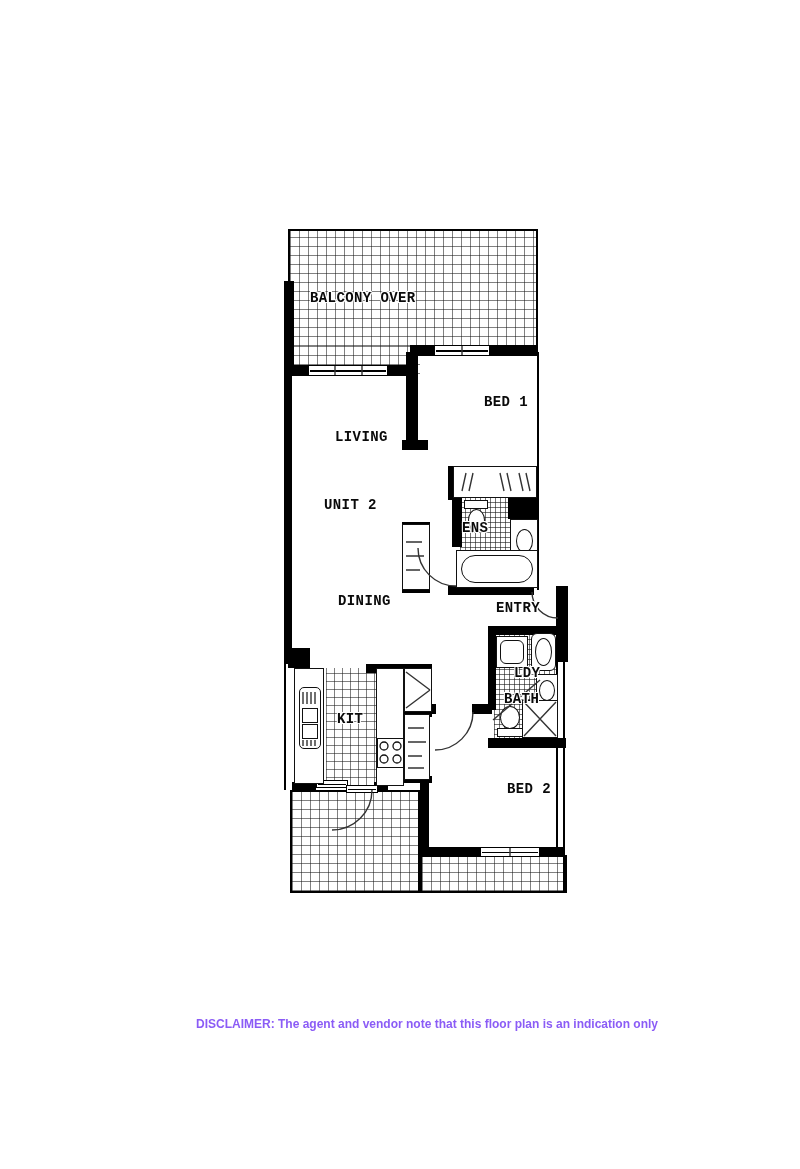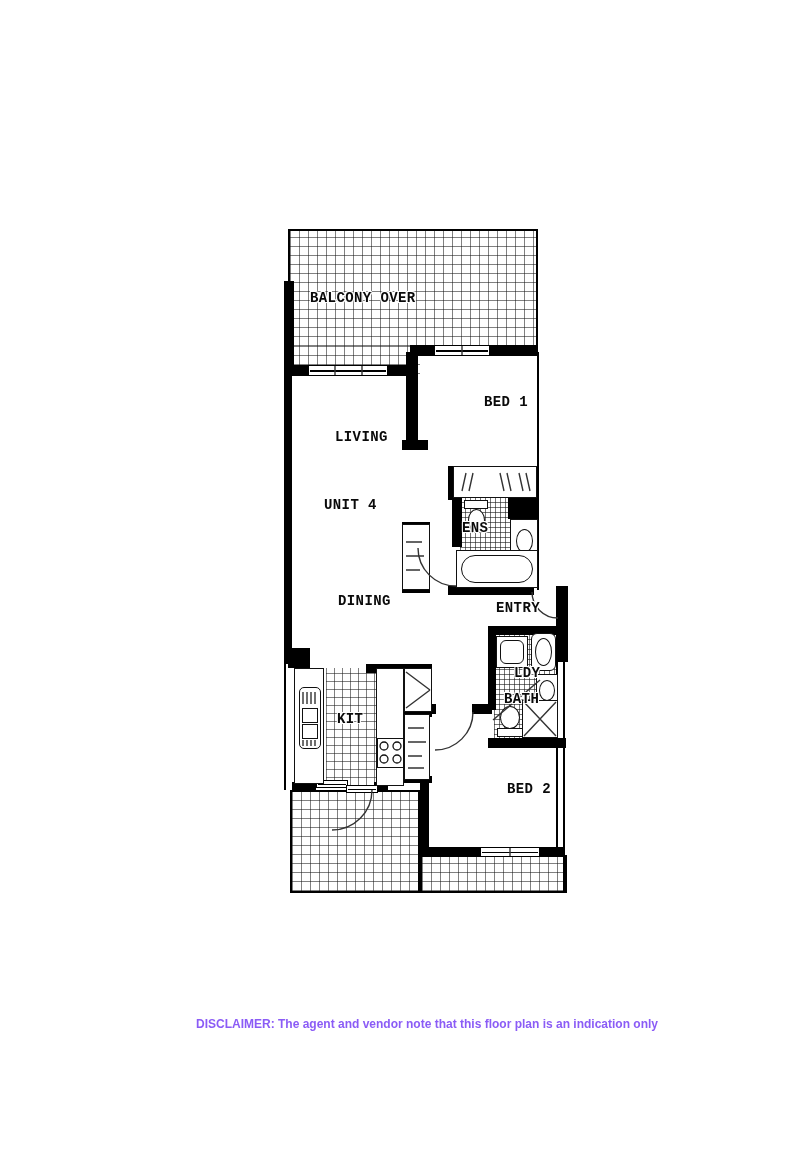--- a/index.html
+++ b/index.html
@@ -134,21 +134,21 @@
         <circle cx="384" cy="746" r="4"></circle>
         <circle cx="397" cy="746" r="4"></circle>
         <circle cx="384" cy="759" r="4"></circle>
         <circle cx="397" cy="759" r="4"></circle>
       </g>
     </svg>
 
     <div class="lbl" style="left:310px;top:291px;">BALCONY OVER</div>
     <div class="lbl" style="left:464px;top:395px;margin-left:20px;">BED 1</div>
     <div class="lbl" style="left:335px;top:430px;">LIVING</div>
-    <div class="lbl" style="left:324px;top:498px;">UNIT 4</div>
+    <div class="lbl" style="left:324px;top:498px;">UNIT 2</div>
     <div class="lbl" style="left:338px;top:594px;">DINING</div>
     <div class="lbl" style="left:462px;top:521px;">ENS</div>
     <div class="lbl" style="left:496px;top:601px;">ENTRY</div>
     <div class="lbl" style="left:514px;top:666px;">LDY</div>
     <div class="lbl" style="left:504px;top:692px;">BATH</div>
     <div class="lbl" style="left:337px;top:712px;">KIT</div>
     <div class="lbl" style="left:487px;top:782px;padding-left:20px;">BED 2</div>
   </div>
 
   <div class="disc">

